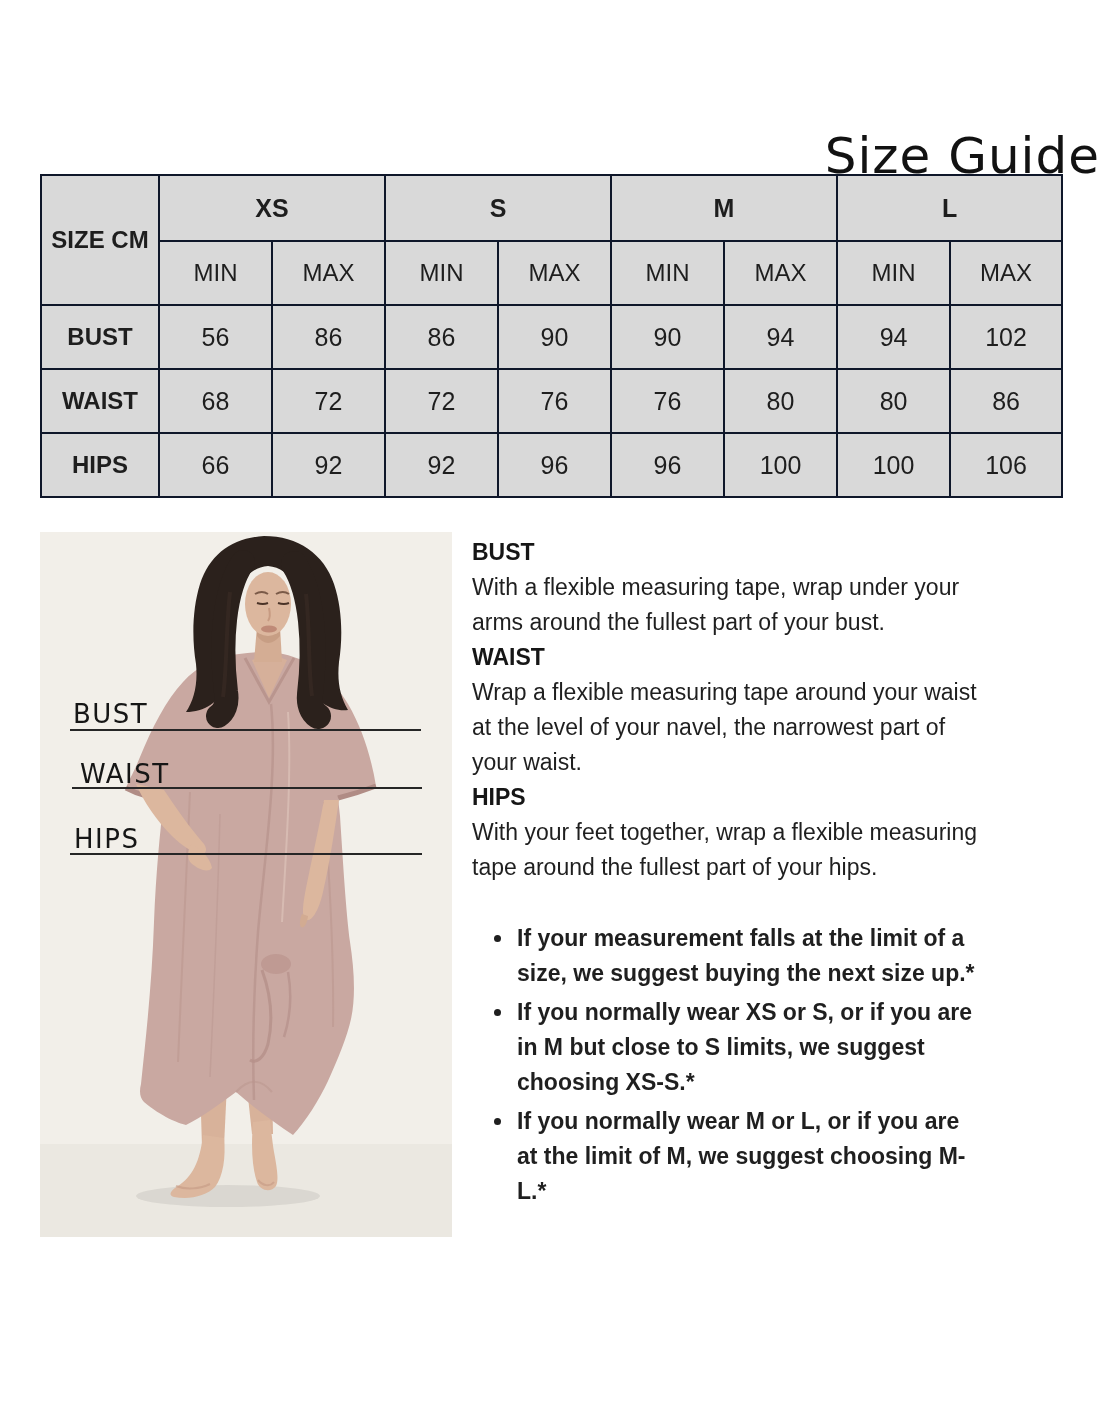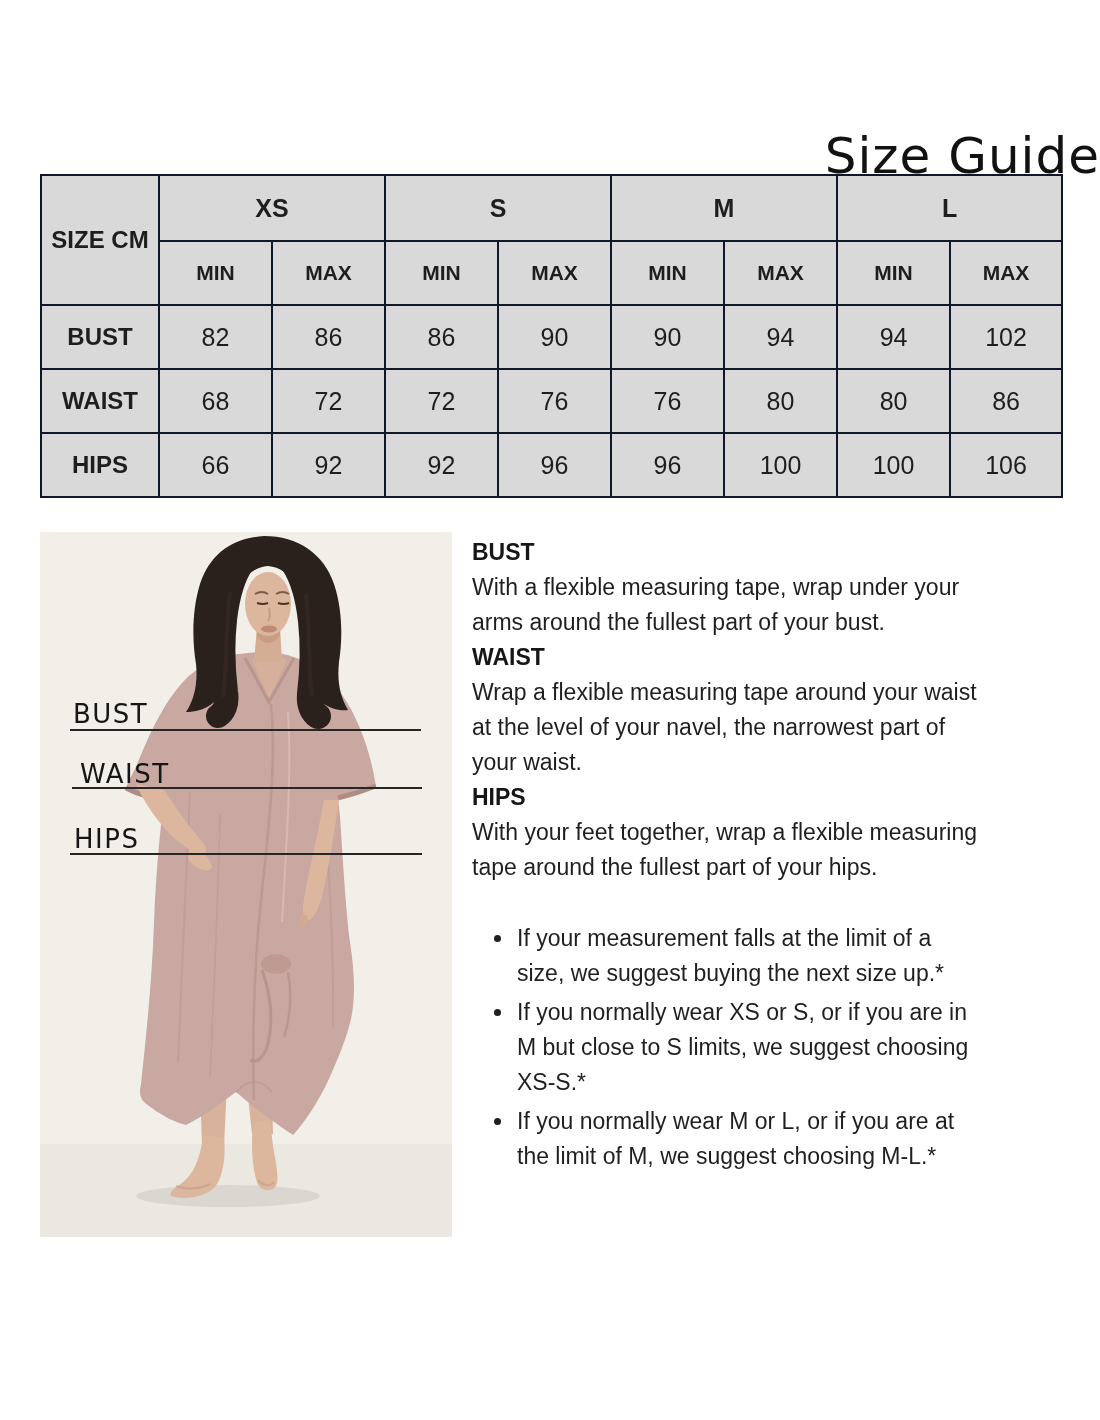--- a/index.html
+++ b/index.html
@@ -23,21 +23,21 @@
     table-layout:fixed;
   }
   table.size-table th, table.size-table td{
     border:2px solid #0f172a;text-align:center;vertical-align:middle;padding:0;
   }
   tr.hdr1{height:66px;}
   tr.hdr2{height:64px;}
   tr.datarow{height:64px;}
   th.unit-cell{font-size:24px;font-weight:700;}
   th.size-cell{font-size:25px;font-weight:700;}
-  th.minmax-cell{font-size:21px;font-weight:700;}
+  th.minmax-cell{font-size:24px;font-weight:400;}
   th.rowlabel-cell{font-size:24px;font-weight:700;}
   td.value-cell{font-size:25px;font-weight:400;}
   
   .figure{
     position:absolute;left:40px;top:532px;width:412px;height:705px;
     background:#f2efe9;
   }
   .figure svg{position:absolute;left:0;top:0;}
   .fig-label{
     position:absolute;color:#161616;font-size:26px;letter-spacing:1.5px;
@@ -53,21 +53,21 @@
   
   .measure{
     position:absolute;left:472px;top:535px;width:505px;
     font-size:23px;line-height:35px;color:#1f1f1f;
   }
   .measure h2,.measure h3{
     margin:0;font-size:23px;line-height:35px;font-weight:700;color:#161616;
   }
   .measure p{margin:0;}
   .measure ul{margin:36px 0 0 0;padding-left:43px;}
-  .measure li{margin:0 0 4px 0;padding-left:2px;}
+  .measure li{margin:0 0 4px 0;padding-left:2px;font-weight:bold;}
 </style>
 </head>
 <body>
 
 <h1 class="page-title">Size Guide</h1>
 
 <table class="size-table">
   <colgroup>
     <col style="width:118px">
     <col style="width:113px">
@@ -94,21 +94,21 @@
       <th class="minmax-cell">MAX</th>
       <th class="minmax-cell">MIN</th>
       <th class="minmax-cell">MAX</th>
       <th class="minmax-cell">MIN</th>
       <th class="minmax-cell">MAX</th>
     </tr>
   </thead>
   <tbody>
     <tr class="datarow">
       <th class="rowlabel-cell">BUST</th>
-      <td class="value-cell">82</td>
+      <td class="value-cell">56</td>
       <td class="value-cell">86</td>
       <td class="value-cell">86</td>
       <td class="value-cell">90</td>
       <td class="value-cell">90</td>
       <td class="value-cell">94</td>
       <td class="value-cell">94</td>
       <td class="value-cell">102</td>
     </tr>
     <tr class="datarow">
       <th class="rowlabel-cell">WAIST</th>

